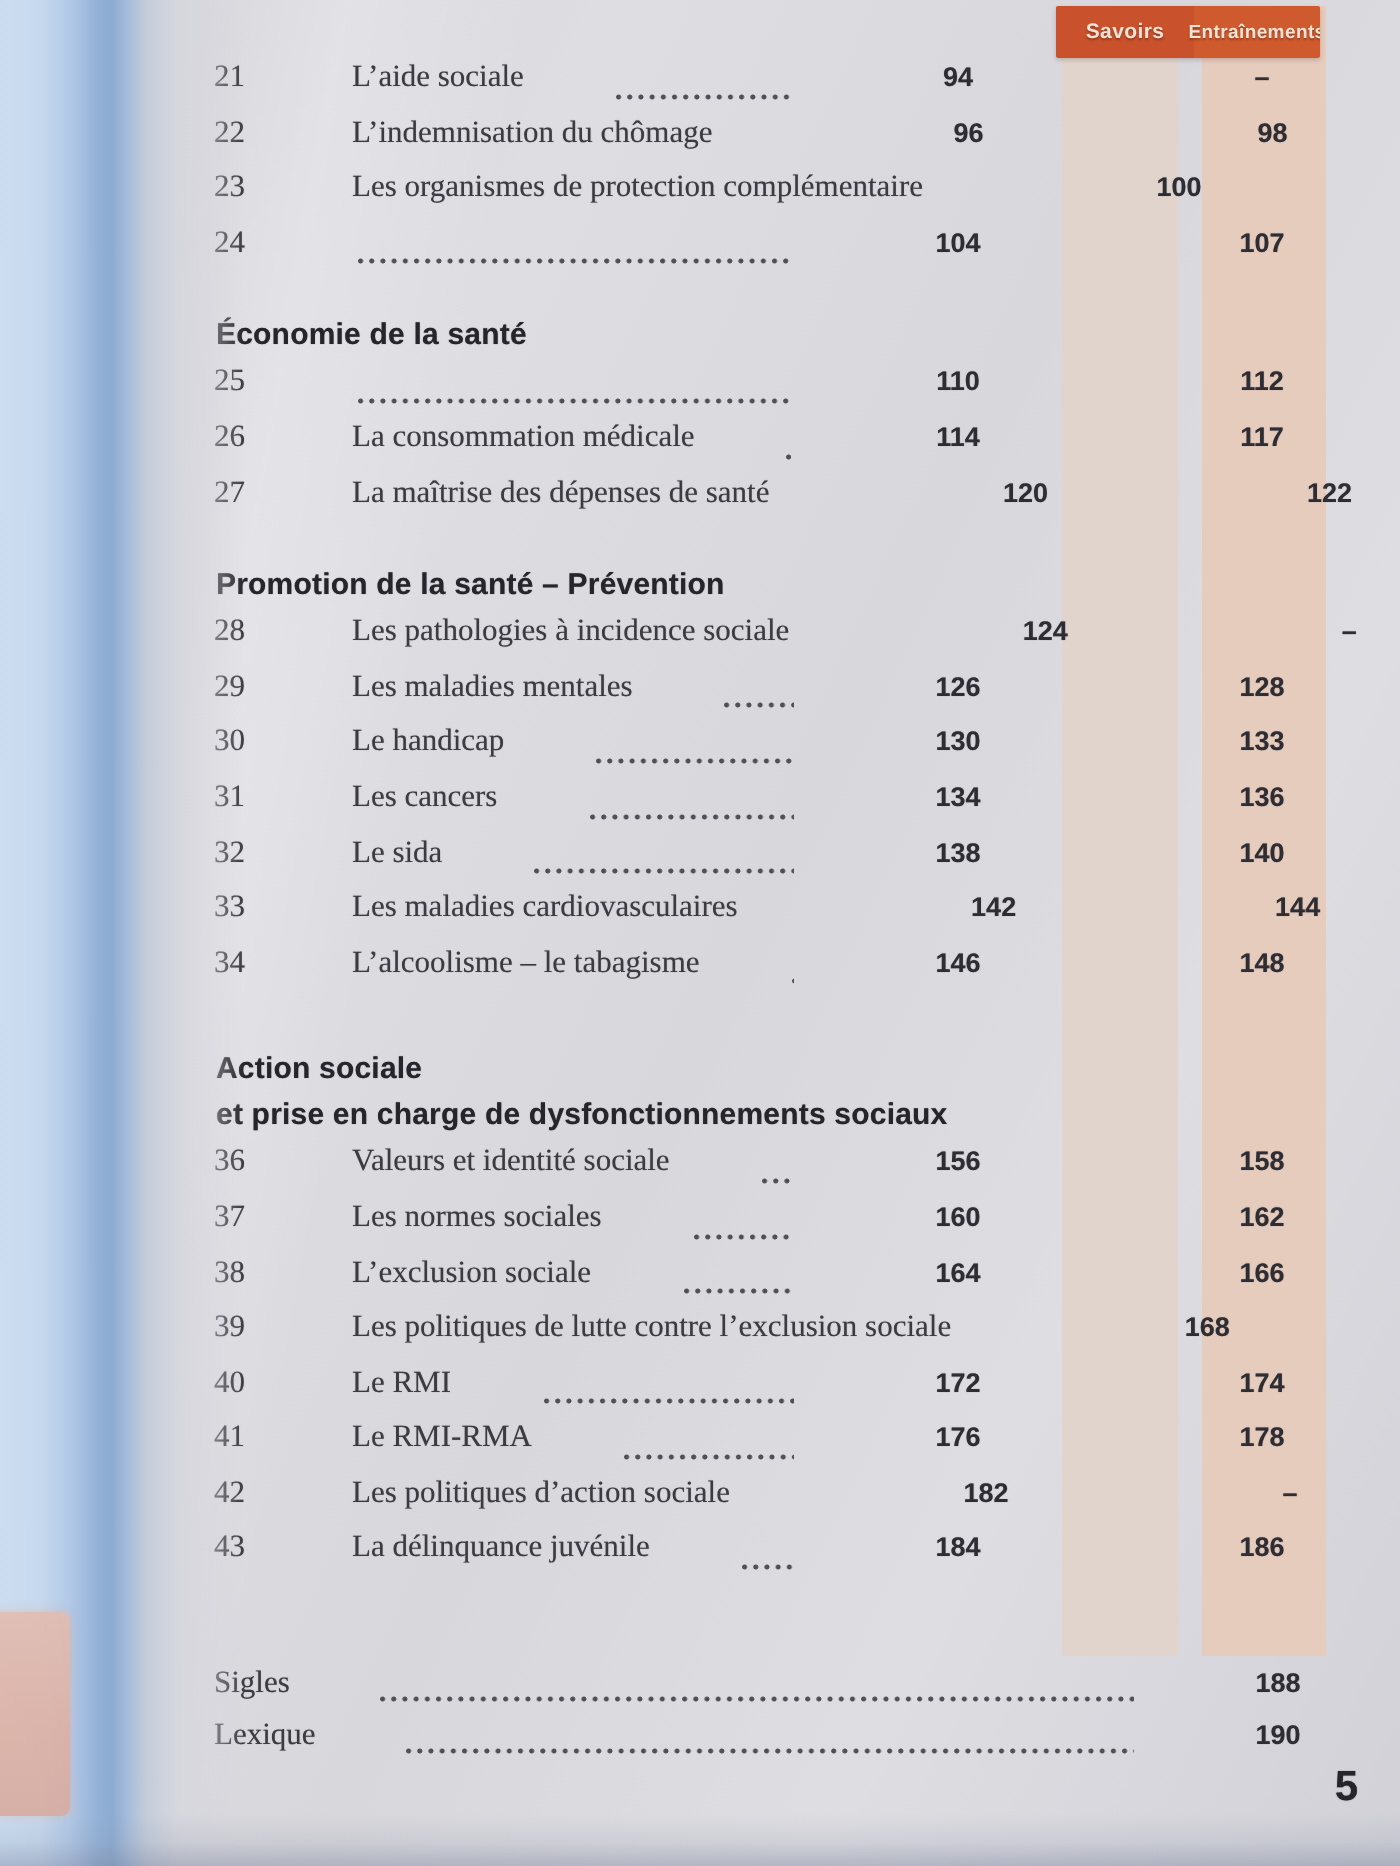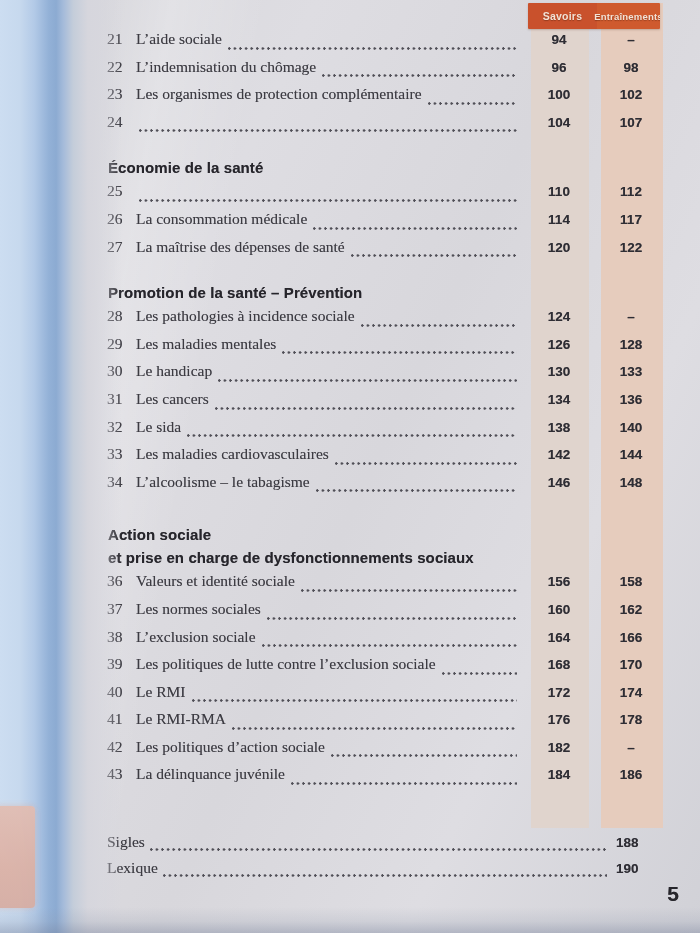--- a/index.html
+++ b/index.html
@@ -52,40 +52,41 @@
   .section-heading{
     font-weight:bold;font-size:15px;line-height:23px;color:#26252b;
     margin:16px 0 3px 1px;letter-spacing:.1px;
     text-shadow:0 0 .5px rgba(40,40,50,.5);
   }
   .section.last .section-heading{margin-top:23px;}
   .row{
     display:flex;align-items:baseline;height:27.6px;
     font-family:"Liberation Serif",serif;font-size:15.5px;color:#3c3b42;
     text-shadow:0 0 .5px rgba(55,55,65,.45);
+    gap:40px;
   }
   .row .num{flex:0 0 29px;}
   .row .title{white-space:nowrap;padding-right:3px;}
   .leader{
     flex:1;height:5px;align-self:flex-end;margin:0 13px 7px 3px;
     background-image:radial-gradient(circle at 1.3px 2.5px,#504f57 1.05px,rgba(80,79,87,0) 1.45px);
     background-size:5.6px 5px;background-repeat:repeat-x;background-position:left bottom;
   }
   .pcell{
     font-family:"Liberation Sans",sans-serif;font-weight:bold;font-size:13.5px;color:#2e2d34;
     text-align:center;text-shadow:0 0 .5px rgba(46,45,52,.5);
   }
   .row .p1{flex:0 0 58px;}
   .row .gap{flex:0 0 12px;}
   .row .p2{flex:0 0 62px;}
   
   .footer{position:absolute;left:107px;top:833px;width:555px;z-index:4;}
   .footer .row{height:26px;}
   .footer .leader{margin:0 9px 7px 2px;}
-  .footer .pnum{flex:0 0 46px;text-align:left;}
+  .footer .pnum{flex:0 0 46px;text-align:center;}
   .page-number{
     position:absolute;right:21px;bottom:27px;z-index:8;
     font-weight:bold;font-size:21px;color:#26252b;
     text-shadow:0 0 .6px rgba(38,37,43,.6);
   }
 </style>
 </head>
 <body>
 
 <div class="page">

